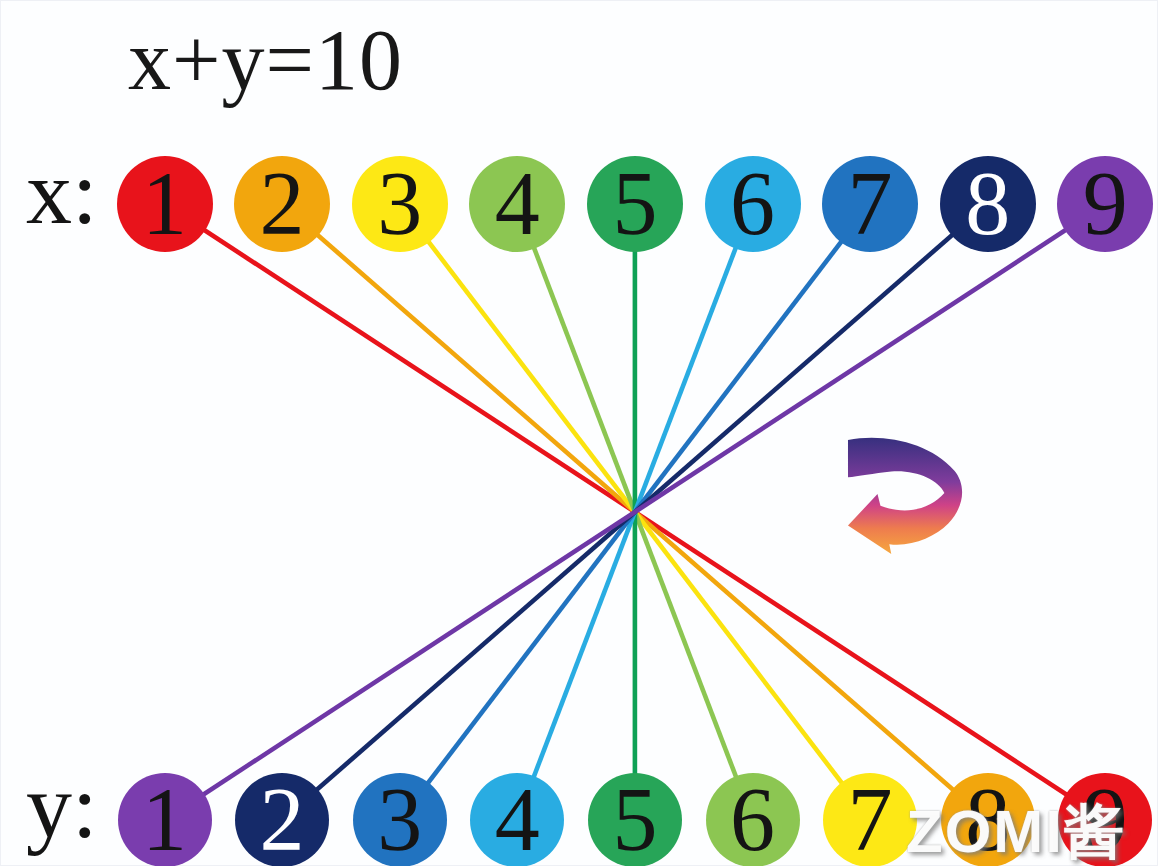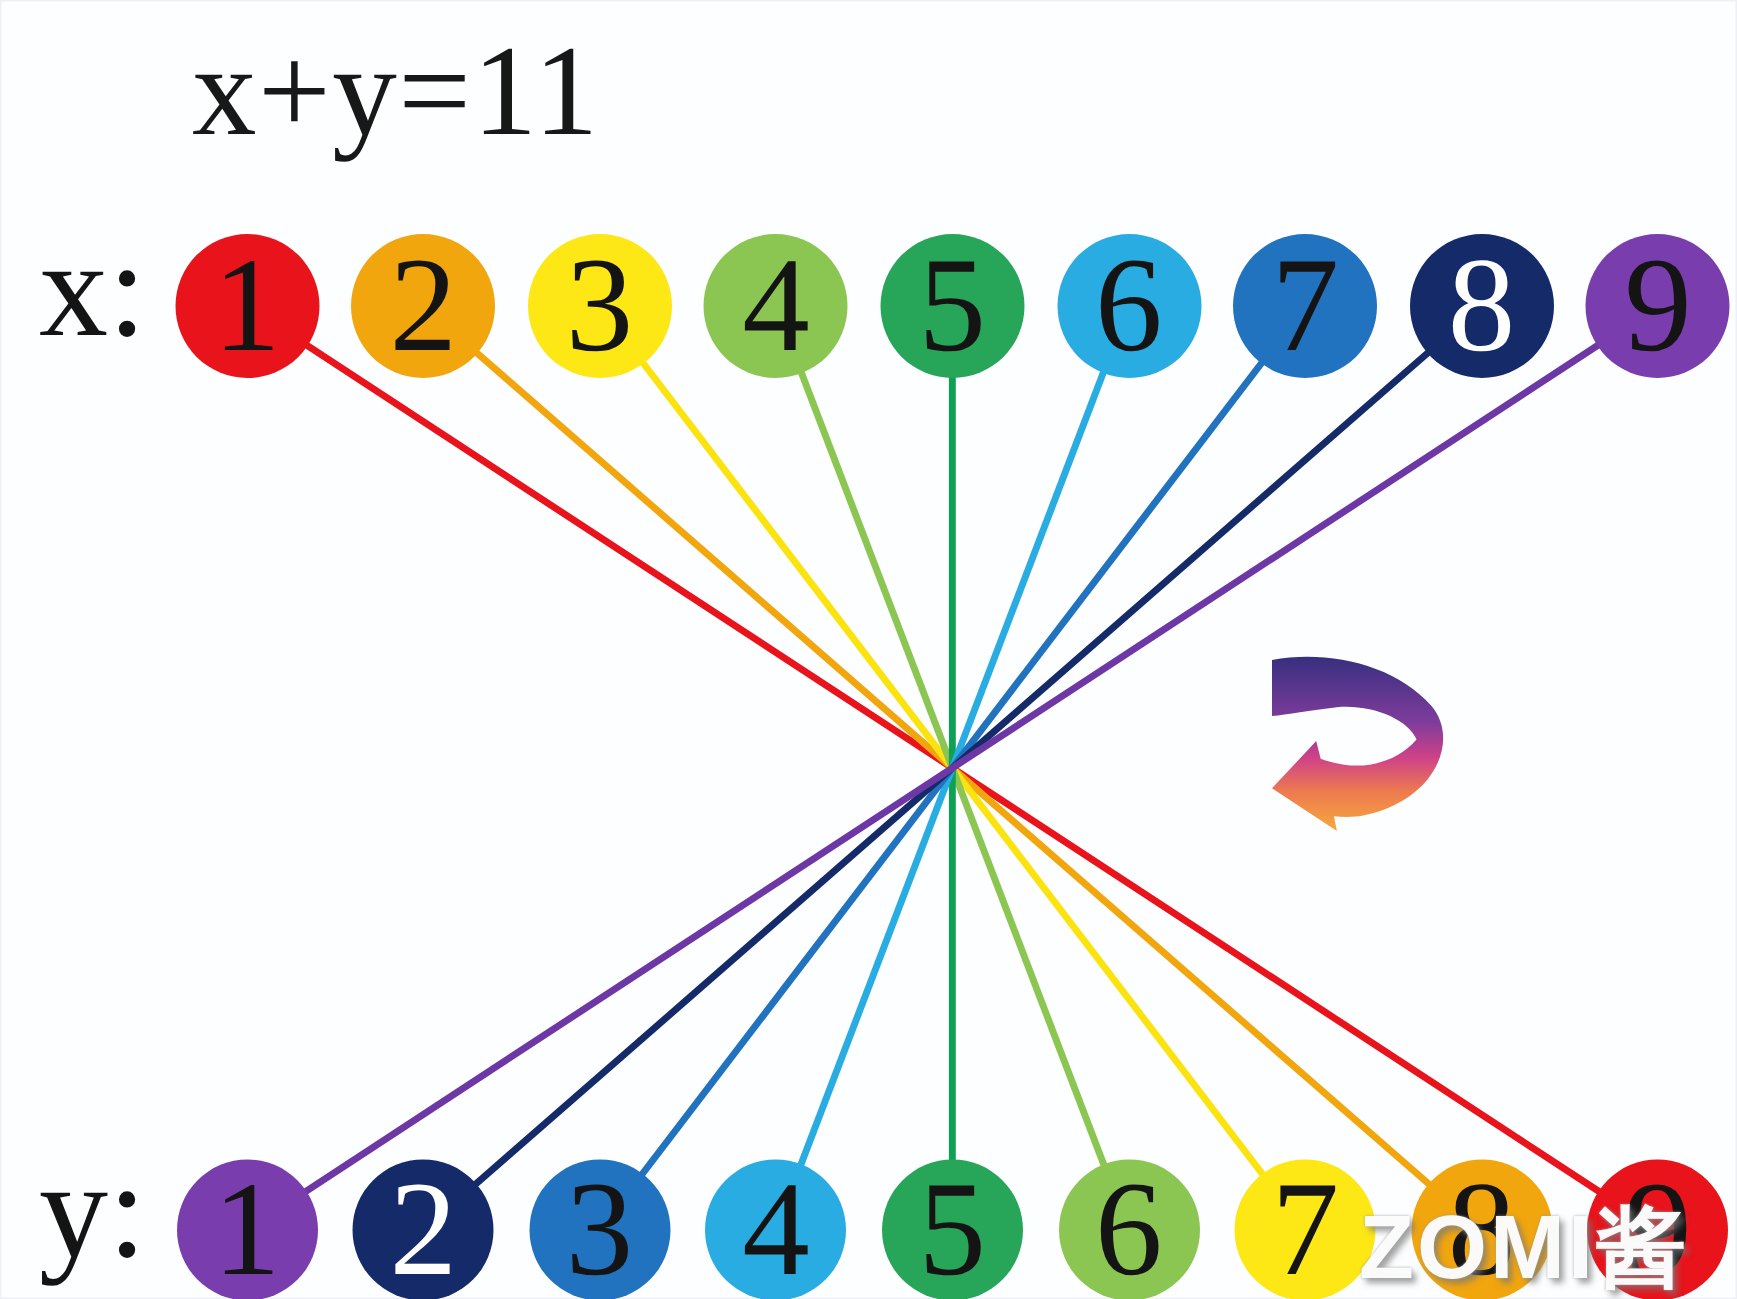--- a/index.html
+++ b/index.html
@@ -44,21 +44,21 @@
     z-index:30;
   }
   .arrow-svg{position:absolute;left:846px;top:437px;width:122px;height:120px;z-index:5;}
   #circles-x,#circles-y{position:absolute;left:0;top:0;width:100%;height:100%;z-index:10;}
 </style>
 </head>
 <body>
 
 <div class="stage">
 
-  <div class="title">x+y=11</div>
+  <div class="title">x+y=10</div>
 
   <div class="row-label x">x:</div>
   <div class="row-label y">y:</div>
 
   <svg class="layer" viewBox="0 0 1158 866">
     <g id="lines-group">
         <line x1="164.5" y1="204" x2="1105.3" y2="820" stroke="#e8131b" stroke-width="4.6"></line>
         <line x1="282.1" y1="204" x2="987.6999999999999" y2="820" stroke="#f2a60d" stroke-width="4.6"></line>
         <line x1="399.7" y1="204" x2="870.0999999999999" y2="820" stroke="#fbe30f" stroke-width="4.6"></line>
         <line x1="517.3" y1="204" x2="752.5" y2="820" stroke="#8cc652" stroke-width="4.6"></line>

